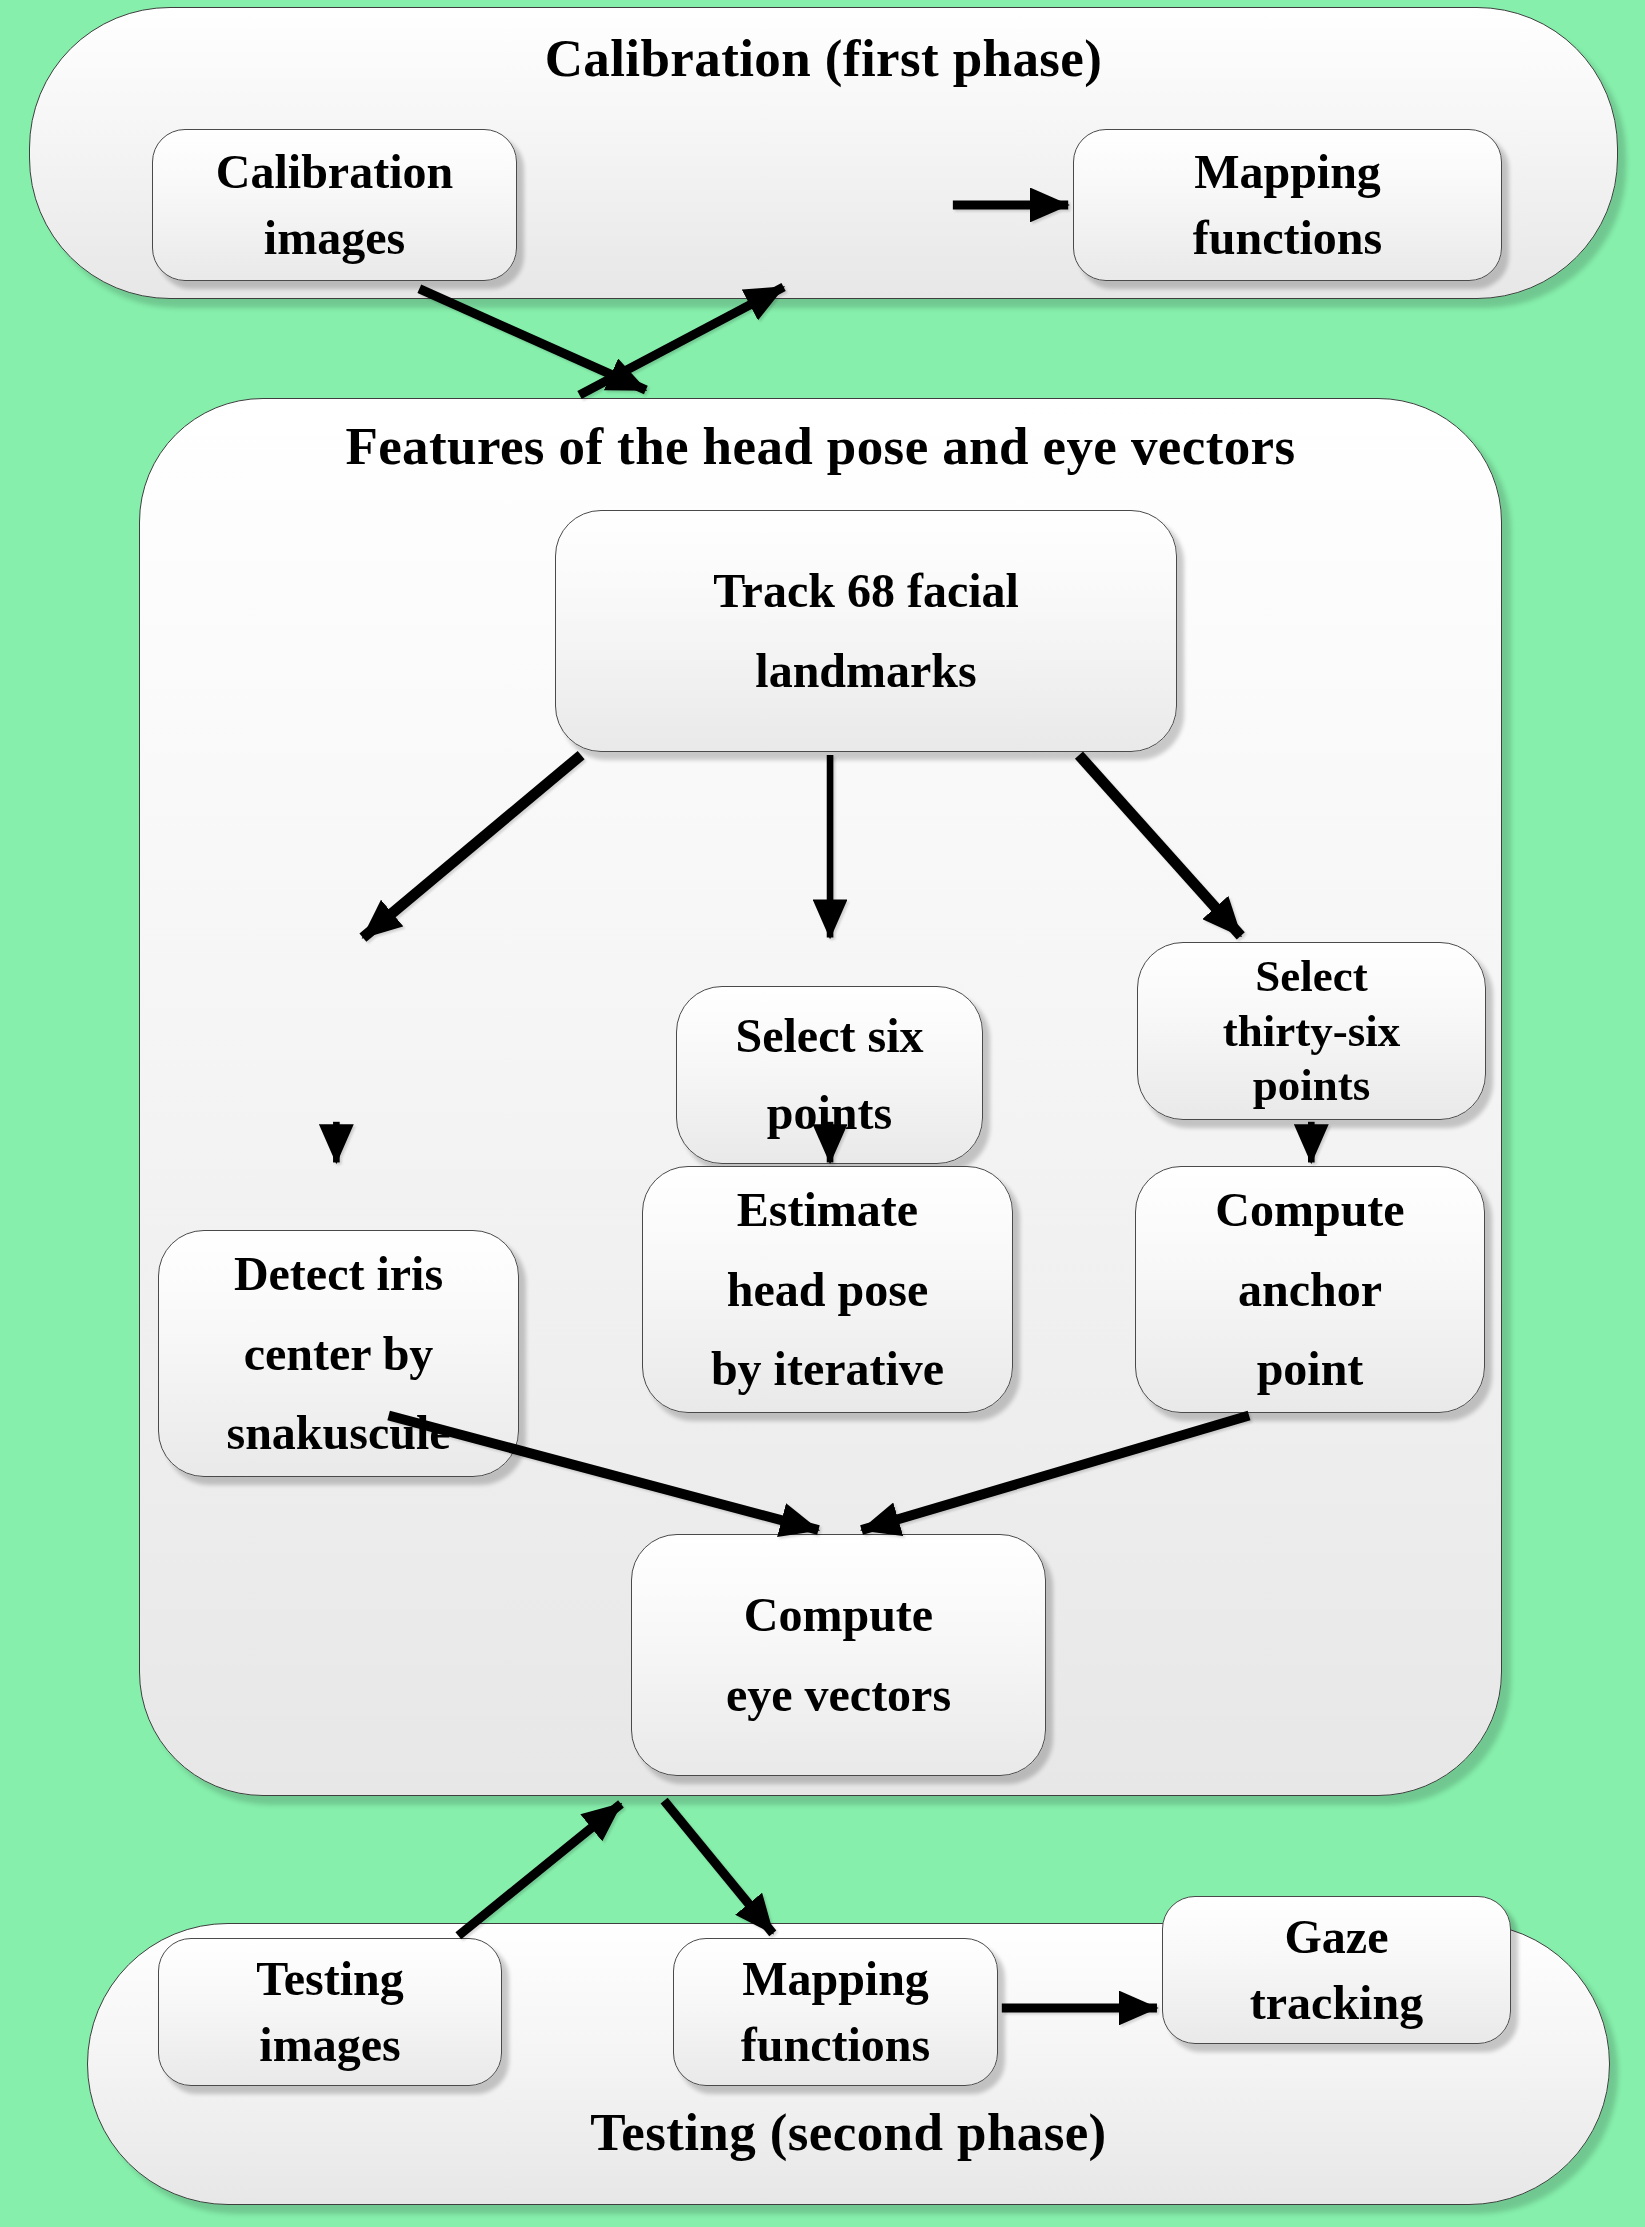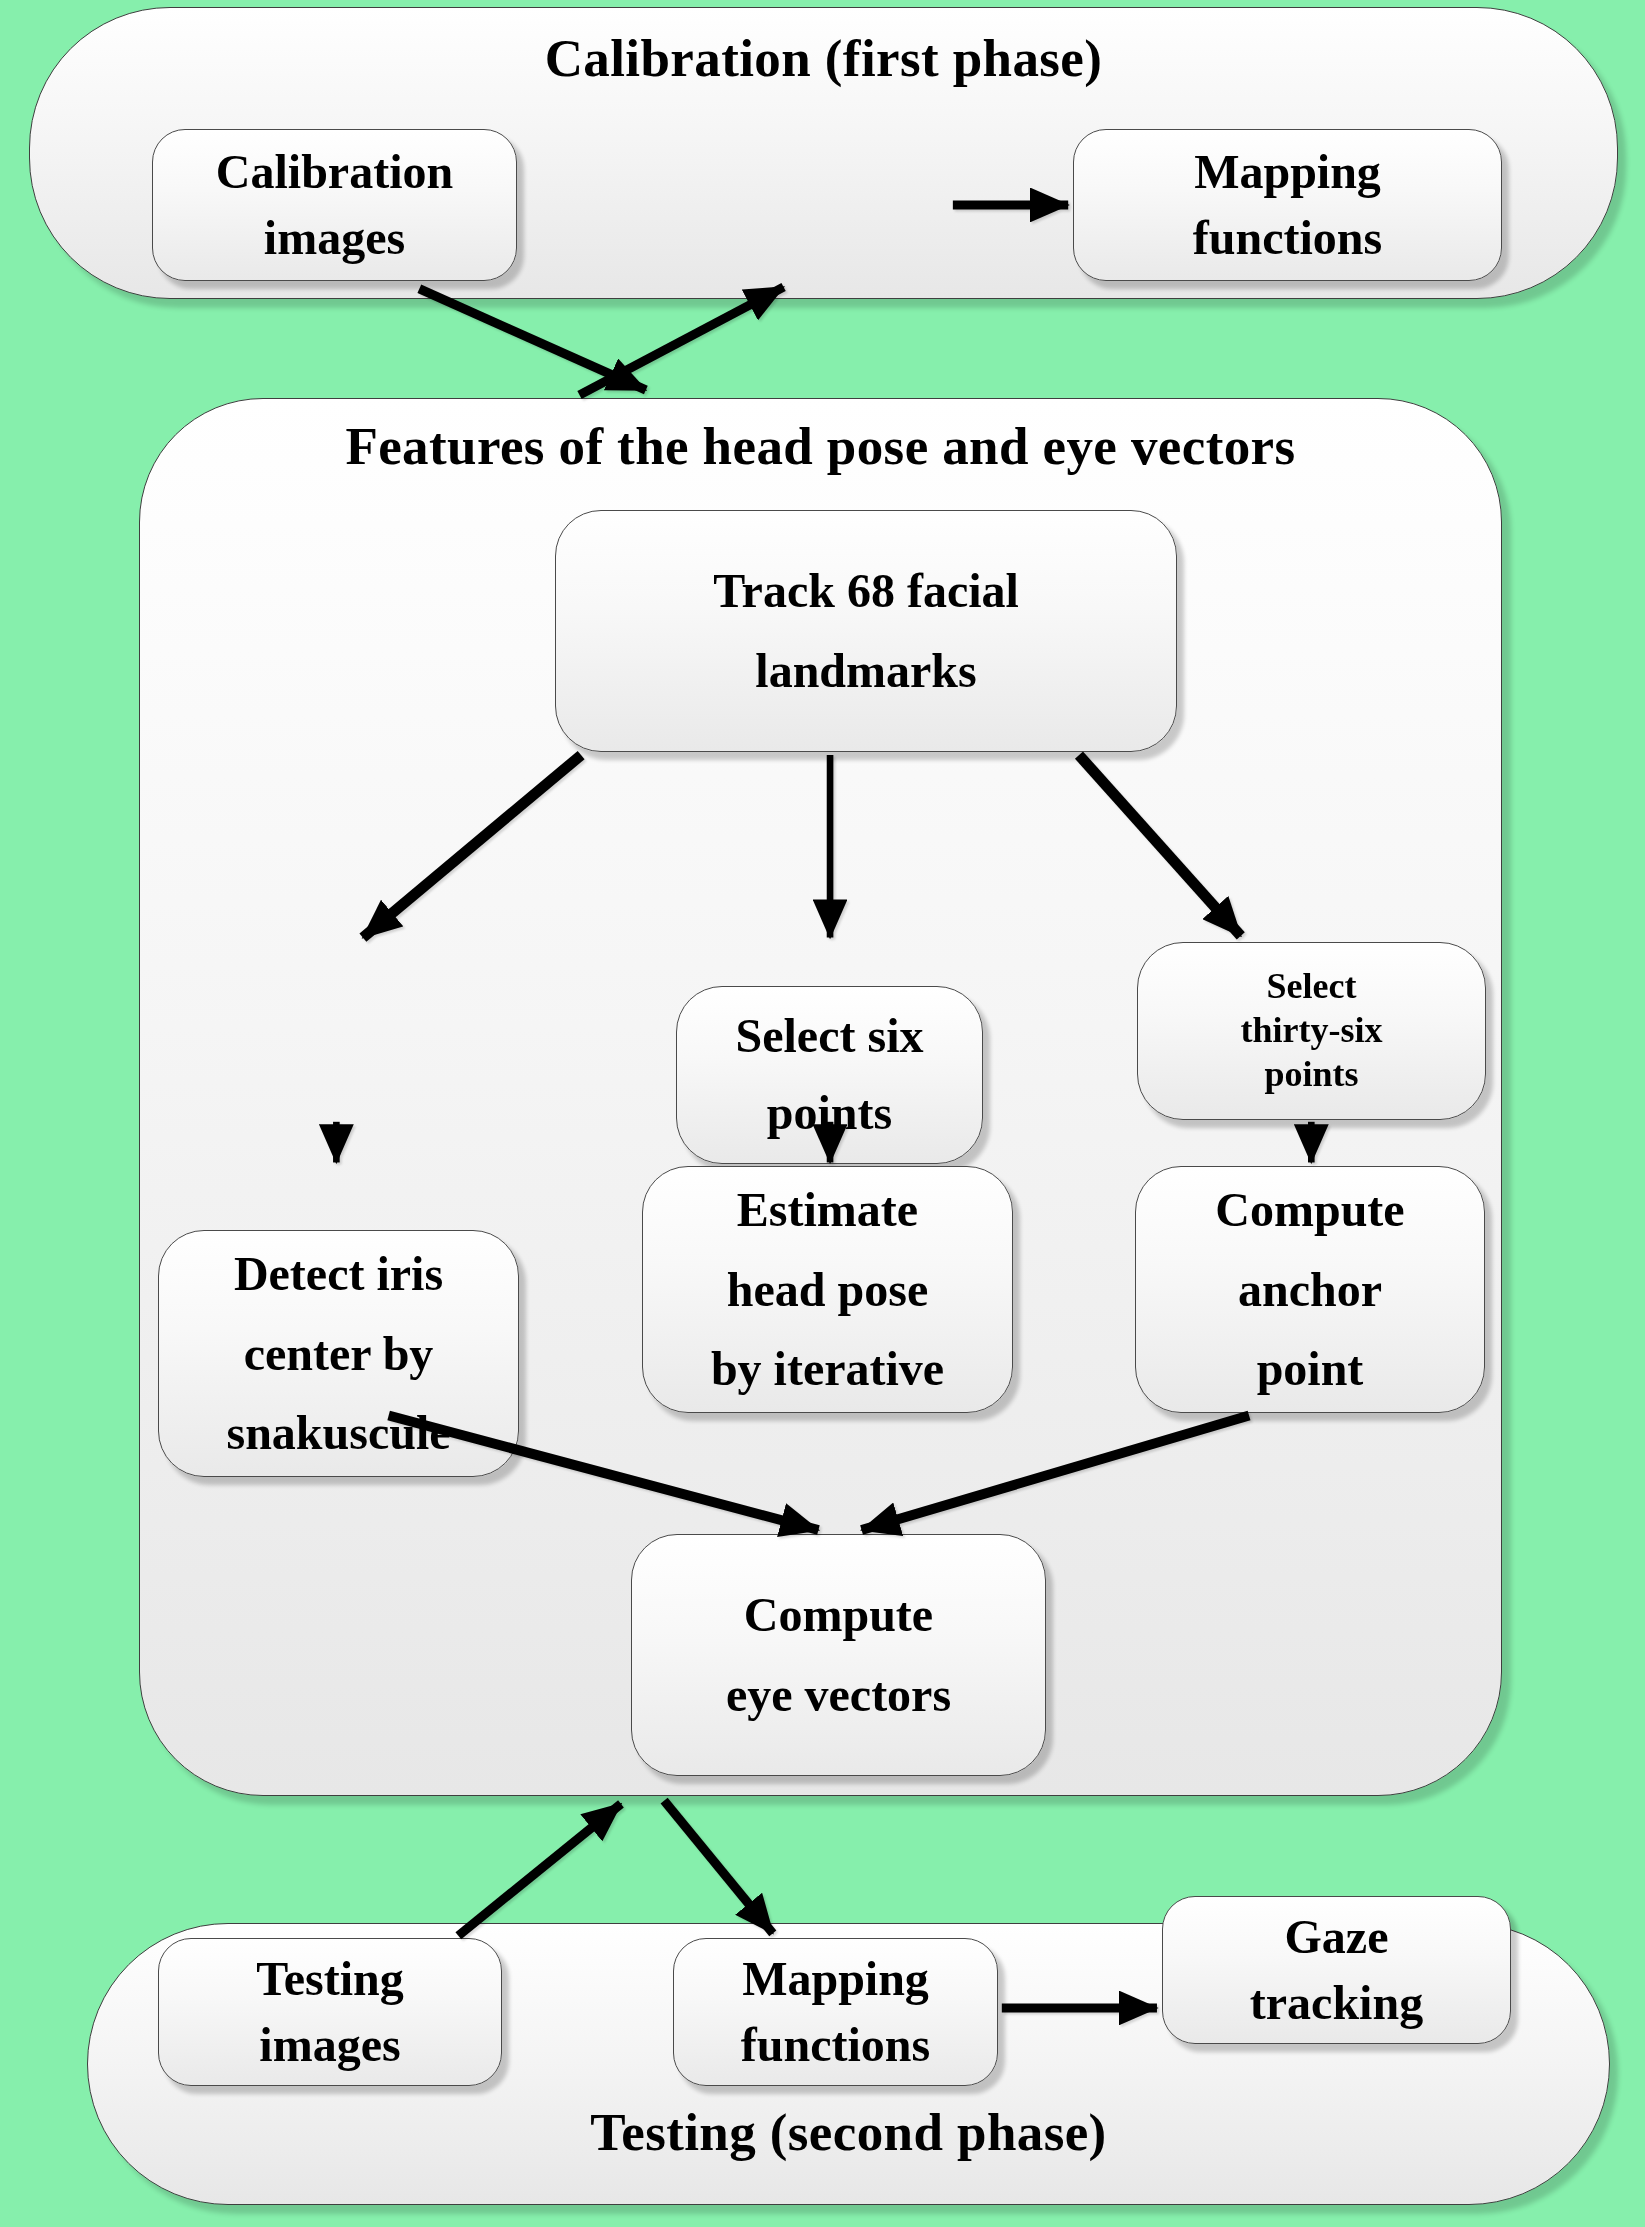--- a/index.html
+++ b/index.html
@@ -25,21 +25,21 @@
     box-shadow:6.6px 7.5px 4.1px rgba(0,0,0,0.20);
     display:flex; align-items:center; justify-content:center;
     text-align:center; font-size:48px;
   }
   .r-lg { border-radius:141px; }
   .r-md { border-radius:124px; }
   .r-s  { border-radius:33px; }
   .r-m  { border-radius:46px; }
   .lh-a { line-height:1.38; }
   .lh-b { line-height:1.60; }
-  .lh-c { line-height:1.22; font-size:36px; }
+  .lh-c { line-height:1.22; font-size:45px; }
   .lh-d { line-height:1.66; }
   svg.arrows {
     position:absolute; left:0; top:0; width:1646px; height:2227px;
     pointer-events:none;
     filter:drop-shadow(2.5px 2.5px 0.8px rgba(0,0,0,0.15));
   }
   svg.arrows line { stroke:#000000; }
 </style>
 </head>
 <body>

